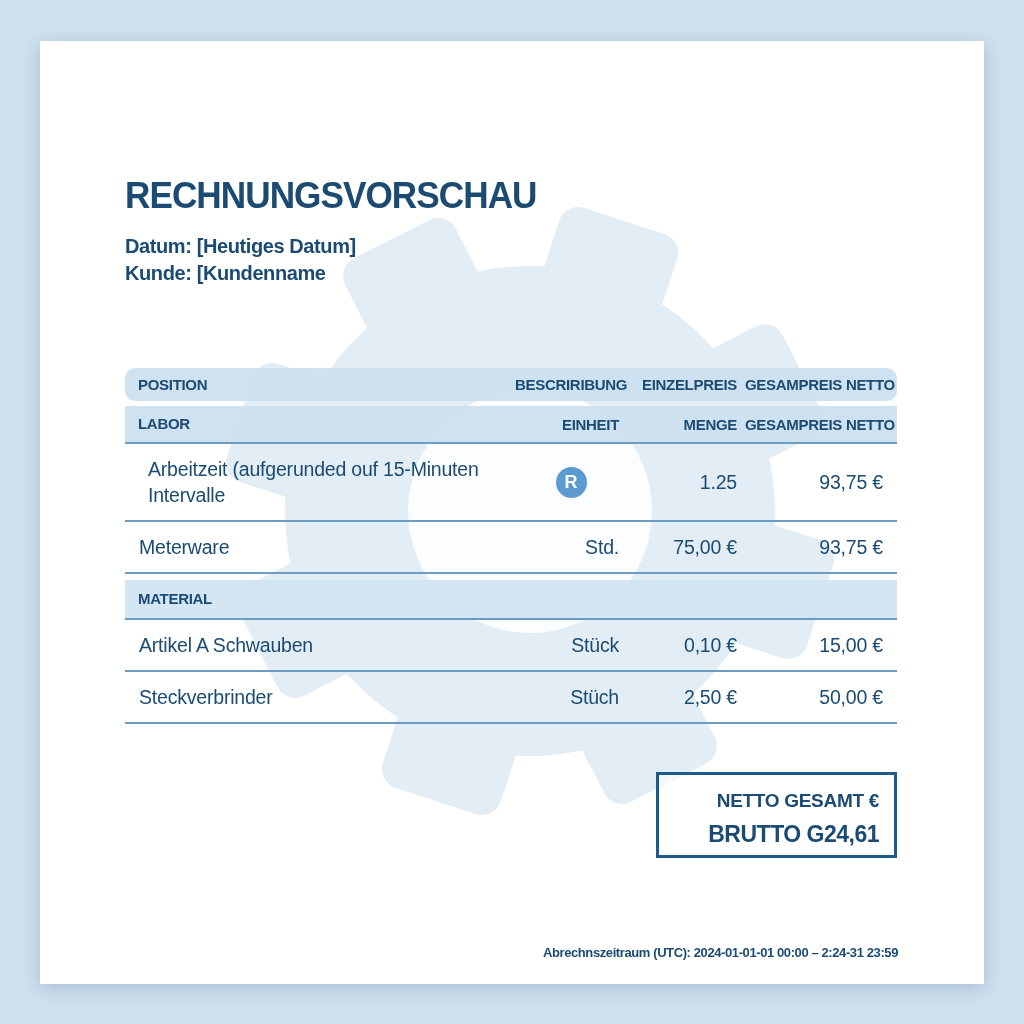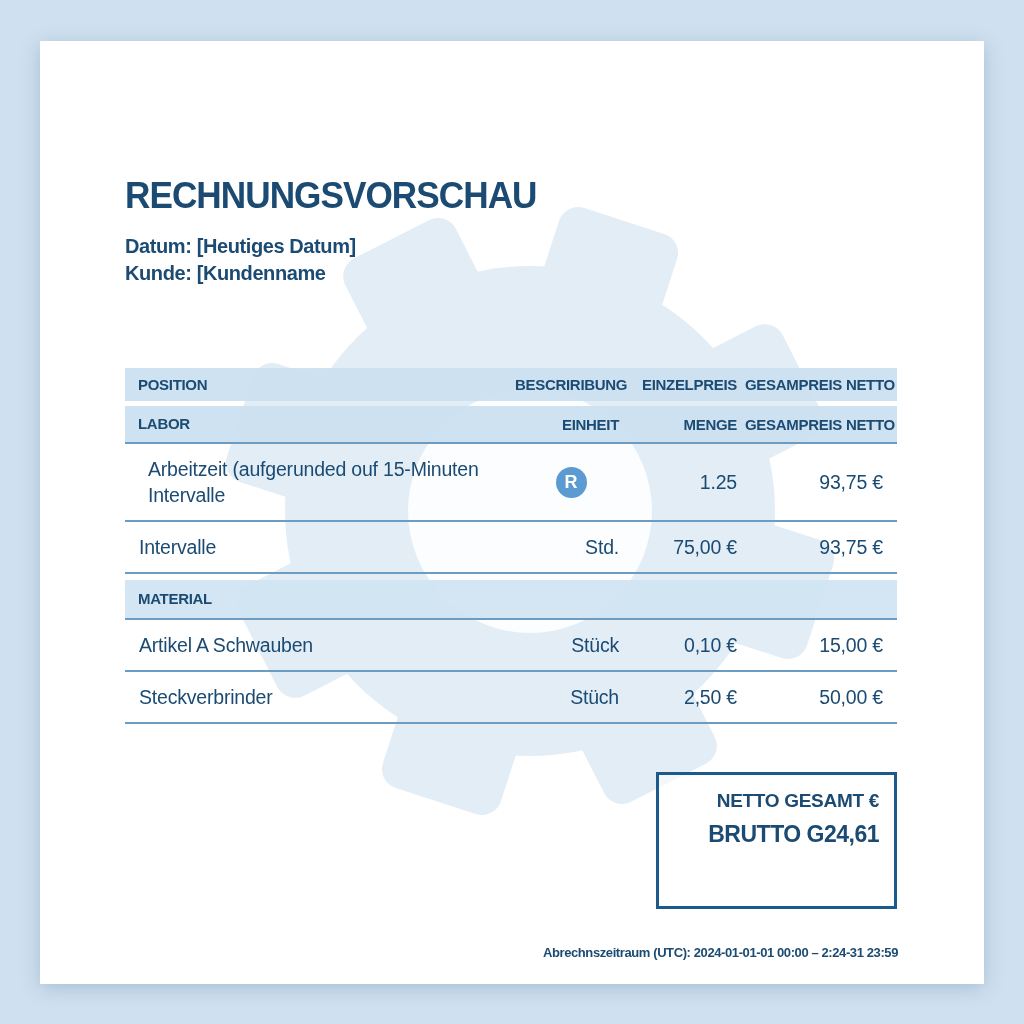--- a/index.html
+++ b/index.html
@@ -63,21 +63,21 @@
     display: grid;
     grid-template-columns: 1fr 112px 118px 152px;
     align-items: center;
   }
   .band {
     background: rgba(203, 224, 240, 0.92);
     font-weight: bold;
     font-size: 15px;
     letter-spacing: -0.3px;
   }
-  .band1 { height: 33px; }
+  .band1 { height: 33px; border-radius: 10px; }
   .band2 { height: 36px; margin-top: 5px; border-bottom: 2px solid #6d9cc2; }
   .band-material { height: 38px; margin-top: 6px; border-bottom: 2px solid #6d9cc2; background: rgba(208, 228, 242, 0.92); }
   .band .c1 { padding-left: 13px; }
   .body-row {
     border-bottom: 2px solid #6d9cc2;
     font-size: 19.5px;
     letter-spacing: -0.2px;
     padding: 12px 0;
     min-height: 26px;
   }
@@ -99,21 +99,21 @@
     align-items: center;
     justify-content: center;
     vertical-align: middle;
   }
 
   .totals {
     position: absolute;
     left: 616px;
     top: 731px;
     width: 241px;
-    height: 137px;
+    height: 86px;
     box-sizing: border-box;
     border: 3px solid #1d5a8c;
     text-align: right;
     padding: 15px 15px 0 12px;
     background: rgba(255, 255, 255, 0.6);
   }
   .totals .t1 { font-size: 19px; font-weight: bold; letter-spacing: -0.3px; margin-bottom: 9px; }
   .totals .t2 { font-size: 22px; font-weight: bold; letter-spacing: -0.5px; margin-bottom: 8px; }
   .totals .t3 { font-size: 23px; font-weight: bold; letter-spacing: -0.5px; }
 
@@ -175,21 +175,21 @@
       <div class="trow body-row row-first">
         <div class="c1">Arbeitzeit (aufgerunded ouf 15-Minuten Intervalle</div>
         <div class="c2 center">
           <span class="badge">R</span>
         </div>
         <div class="c3">1.25</div>
         <div class="c4">93,75 €</div>
       </div>
 
       <div class="trow body-row">
-        <div class="c1">Intervalle</div>
+        <div class="c1">Meterware</div>
         <div class="c2">Std.</div>
         <div class="c3">75,00 €</div>
         <div class="c4">93,75 €</div>
       </div>
 
       <div class="trow band band-material">
         <div class="c1">MATERIAL</div>
         <div class="c2"></div>
         <div class="c3"></div>
         <div class="c4"></div>

